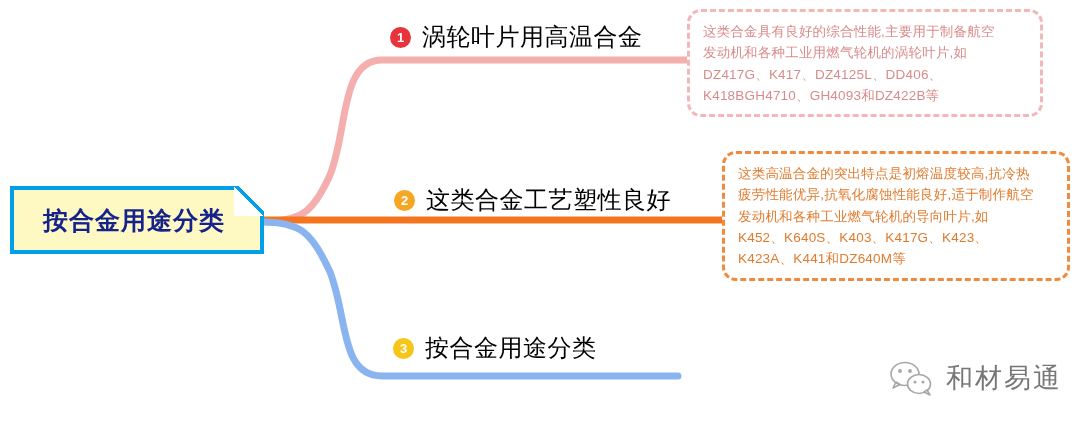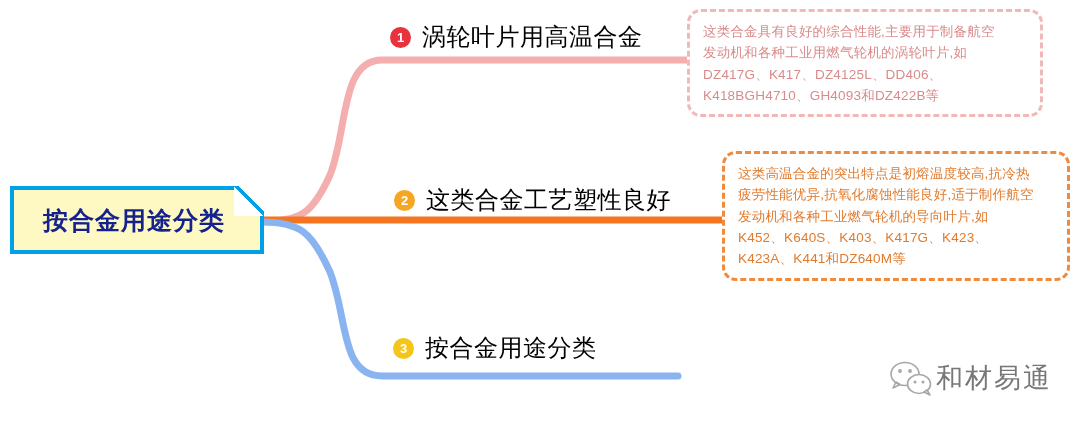--- a/index.html
+++ b/index.html
@@ -75,21 +75,21 @@
   #desc-1 { left:687px; top:9px;  width:356px; border-color:#f2b7b7; }
   #desc-1 .desc-text { color:#d98b8b; }
   #desc-2 { left:722px; top:151px; width:348px; border-color:#f08a3c; }
   #desc-2 .desc-text { color:#e07b2e; }
   #desc-3 { left:664px; top:321px; width:348px; border-color:#8ab4f0; }
   #desc-3 .desc-text { color:#5b8edc; }
 
   
   #watermark {
     position:absolute; left:888px; top:360px;
-    display:flex; align-items:center; gap:2px;
+    display:flex; align-items:center; gap:12px;
     opacity:0.75; pointer-events:none;
   }
   #watermark .wm-text {
     font-size:27px; color:#4a4a4a; letter-spacing:2px;
     font-family:"DejaVu Sans","Liberation Sans",sans-serif;
   }
   #watermark .wm-logo { width:46px; height:36px; flex:0 0 auto; }
 </style>
 </head>
 <body>

